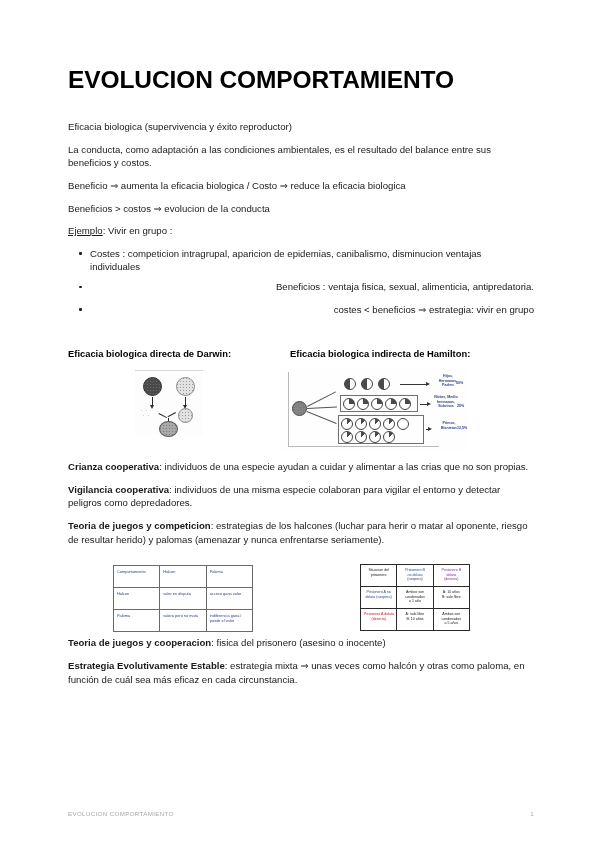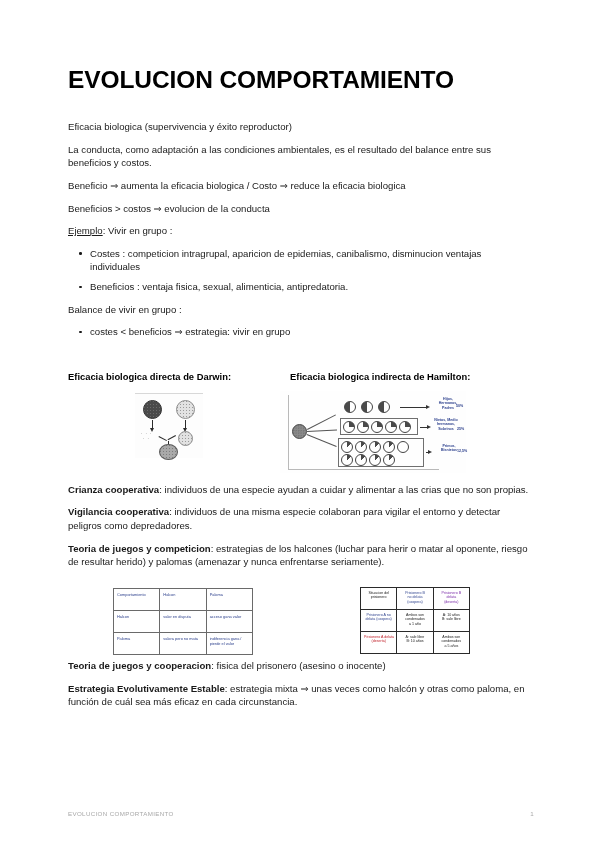--- a/index.html
+++ b/index.html
@@ -47,21 +47,21 @@
     padding-left: 22px;
     list-style: none;
   }
   ul.bullets li {
     font-size: 9.6px;
     line-height: 1.42;
     margin-bottom: 6px;
     position: relative;
     color: #1a1a1a;
   }
-  ul.bullets li:last-child { margin-bottom: 0; }
+  ul.bullets li:last-child { margin-bottom: 0; text-align: right; }
   ul.bullets li:before {
     content: "";
     position: absolute;
     left: -11px;
     top: 5.5px;
     width: 2.6px;
     height: 2.6px;
     background: #1a1a1a;
     border-radius: 50%;
   }
@@ -310,21 +310,20 @@
     <p class="para">Beneficio ⇒ aumenta la eficacia biologica / Costo ⇒ reduce la eficacia biologica</p>
     <p class="para">Beneficios &gt; costos ⇒ evolucion de la conducta</p>
 
     <p class="para"><span class="u">Ejemplo</span><span>: Vivir en grupo :</span></p>
 
     <ul class="bullets">
       <li>Costes : competicion intragrupal, aparicion de epidemias, canibalismo, disminucion ventajas individuales</li>
       <li>Beneficios : ventaja fisica, sexual, alimenticia, antipredatoria.</li>
     </ul>
 
-    <p class="para">Balance de vivir en grupo :</p>
 
     <ul class="bullets">
       <li>costes &lt; beneficios ⇒ estrategia: vivir en grupo</li>
     </ul>
 
     <div class="fig-head-row">
       <div class="fig-head left">Eficacia biologica directa de Darwin:</div>
       <div class="fig-head right">Eficacia biologica indirecta de Hamilton:</div>
     </div>
 

